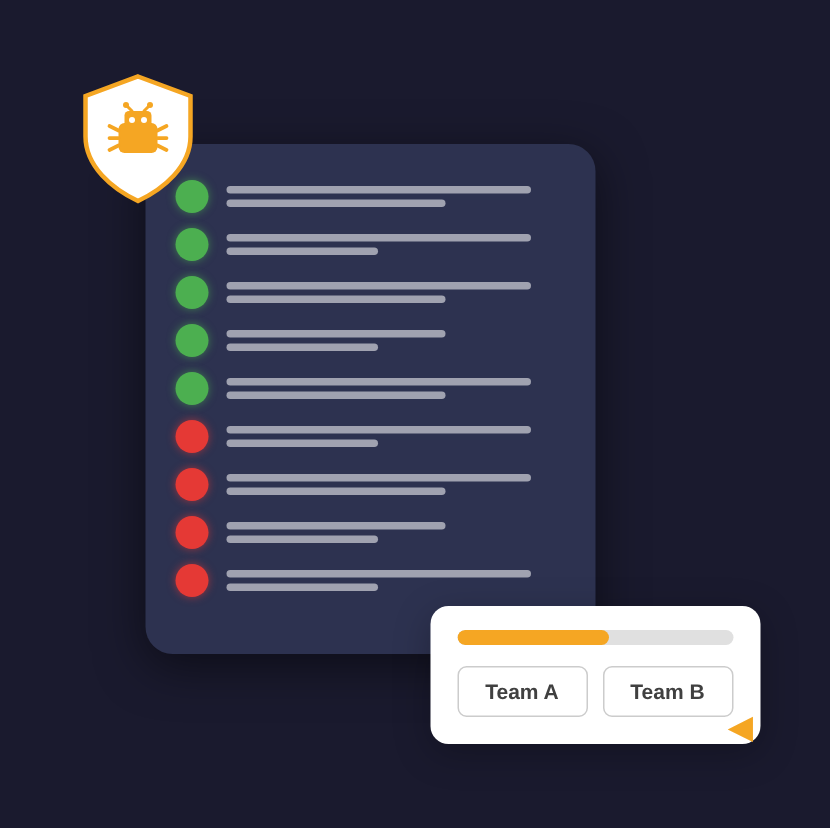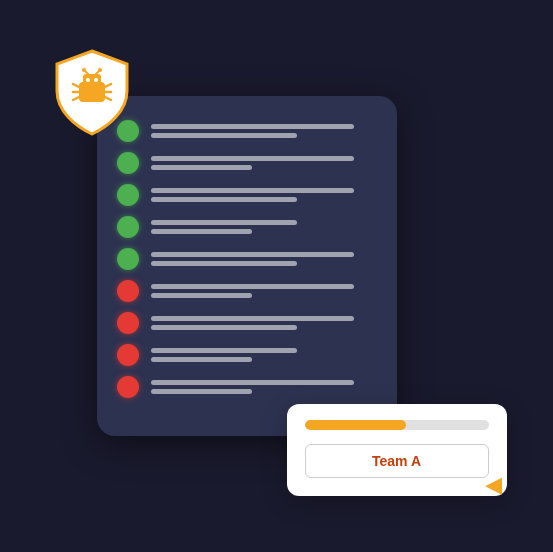--- a/index.html
+++ b/index.html
@@ -124,21 +124,21 @@
     }
 
     .team-btn {
       flex: 1;
       padding: 8px 0;
       border: 1.5px solid #ccc;
       border-radius: 6px;
       background: #fff;
       font-size: 14px;
       font-weight: 600;
-      color: #c2410c;
+      color: #404040;
       text-align: center;
       cursor: pointer;
     }
 
     
     .cursor-icon {
       position: absolute;
       bottom: 18px;
       right: 15px;
       font-size: 22px;
@@ -247,18 +247,19 @@
         </div>
       </div>
     </div>
 
   <div class="team-card">
     <div class="progress-bar-container">
       <div class="progress-bar-fill" id="progress-fill" style="width: 55%;"></div>
     </div>
     <div class="team-buttons">
       <div class="team-btn">Team A</div>
+      <div class="team-btn">Team B</div>
     </div>
   </div>
 
   <div class="cursor-icon">▶</div>
 
 </div>
 
 </body></html>

